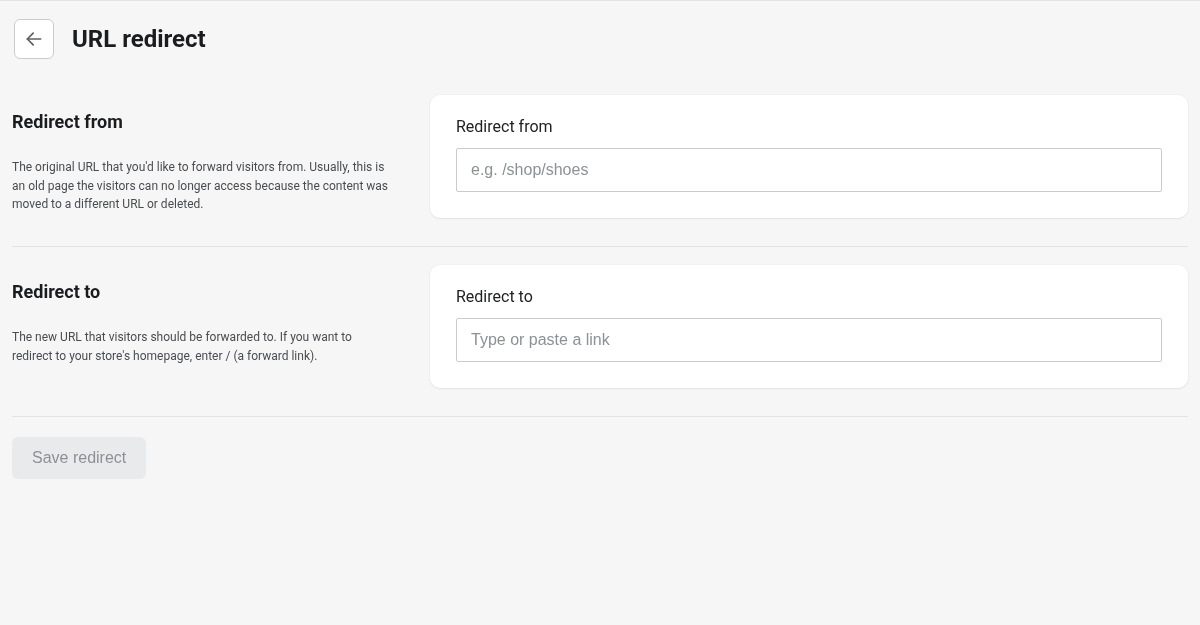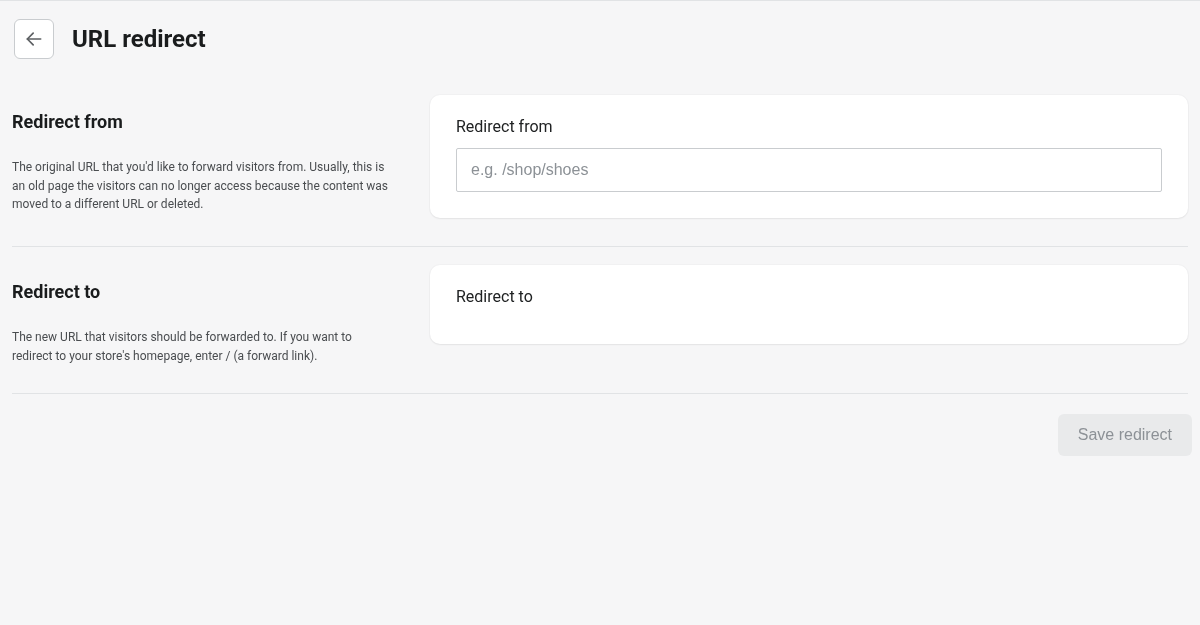--- a/index.html
+++ b/index.html
@@ -95,21 +95,21 @@
       font-size: 16px;
       color: #202223;
       background: #ffffff;
       outline: none;
     }
     .text-input::placeholder {
       color: #8c9196;
     }
     .footer {
       display: flex;
-      justify-content: flex-end;
+      justify-content: flex-start;
       padding: 20px 8px 0 12px;
     }
     .save-btn {
       background: #e9eaeb;
       color: #8c9196;
       border: none;
       border-radius: 6px;
       padding: 12px 20px;
       font-size: 16px;
       font-weight: 400;
@@ -147,20 +147,21 @@
 <div class="divider"></div>
 
 <div class="section">
   <div class="section-left">
     <h2>Redirect to</h2>
     <p>The new URL that visitors should be forwarded to. If you want to redirect to your store's homepage, enter / (a forward link).</p>
   </div>
   <div class="section-right">
     <div class="card">
       <label class="card-label">Redirect to</label>
+      <input type="text" class="text-input" placeholder="Type or paste a link" style="">
     </div>
   </div>
 </div>
 
 <div class="divider"></div>
 
 <div class="footer">
   <button class="save-btn">Save redirect</button>
 </div>
 

